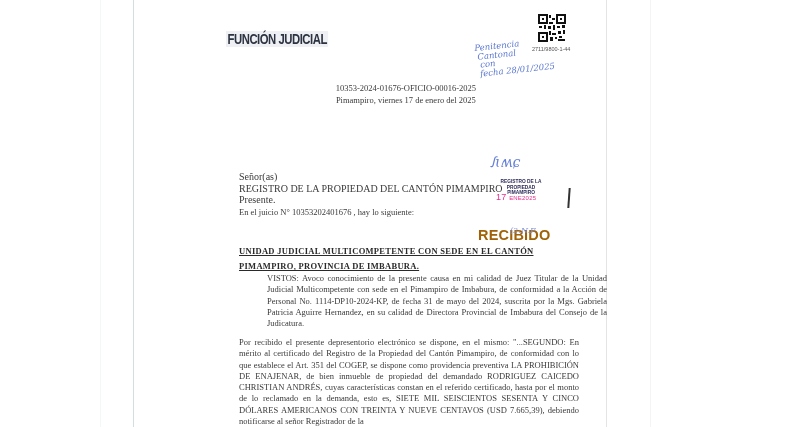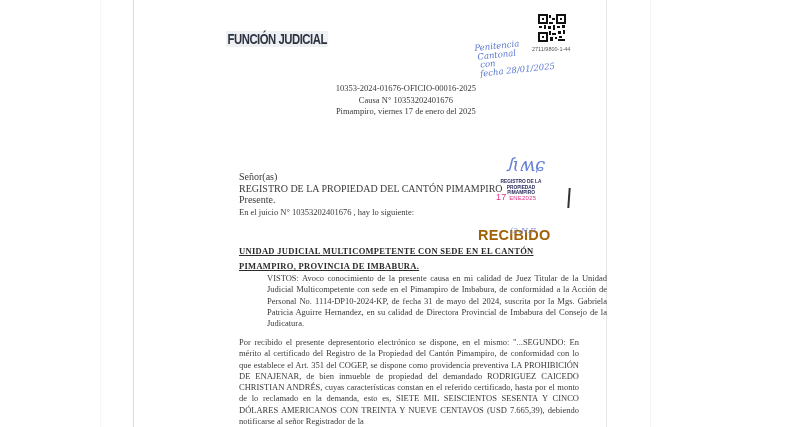--- a/index.html
+++ b/index.html
@@ -110,25 +110,25 @@
 
     .stamp {
       position: absolute;
       left: 340px;
       top: 150px;
       width: 100px;
       height: 95px;
     }
     .stamp-sig {
       position: absolute;
-      left: 32px;
+      left: 16px;
       top: 2px;
       color: #4a6ad0;
       font-style: italic;
-      font-size: 18px;
+      font-size: 14px;
       font-family: "DejaVu Serif", serif;
       opacity: 0.85;
     }
     .stamp-office {
       position: absolute;
       left: 12px;
       top: 29px;
       width: 70px;
       text-align: center;
       font-family: "Liberation Sans", sans-serif;
@@ -255,21 +255,20 @@
 
     <div class="handwriting">
       <div class="h1">Penitencia</div>
       <div class="h2">Cantonal</div>
       <div class="h3">con</div>
       <div class="h4">fecha 28/01/2025</div>
     </div>
 
     <div class="ref-block">
       <div>10353-2024-01676-OFICIO-00016-2025</div>
-      <div>Causa N° 10353202401676</div>
       <div>Pimampiro, viernes 17 de enero del 2025</div>
     </div>
 
     <div class="addressee">
       <div>Señor(as)</div>
       <div>REGISTRO DE LA PROPIEDAD DEL CANTÓN PIMAMPIRO</div>
       <div>Presente.</div>
     </div>
 
     <div class="stamp">

